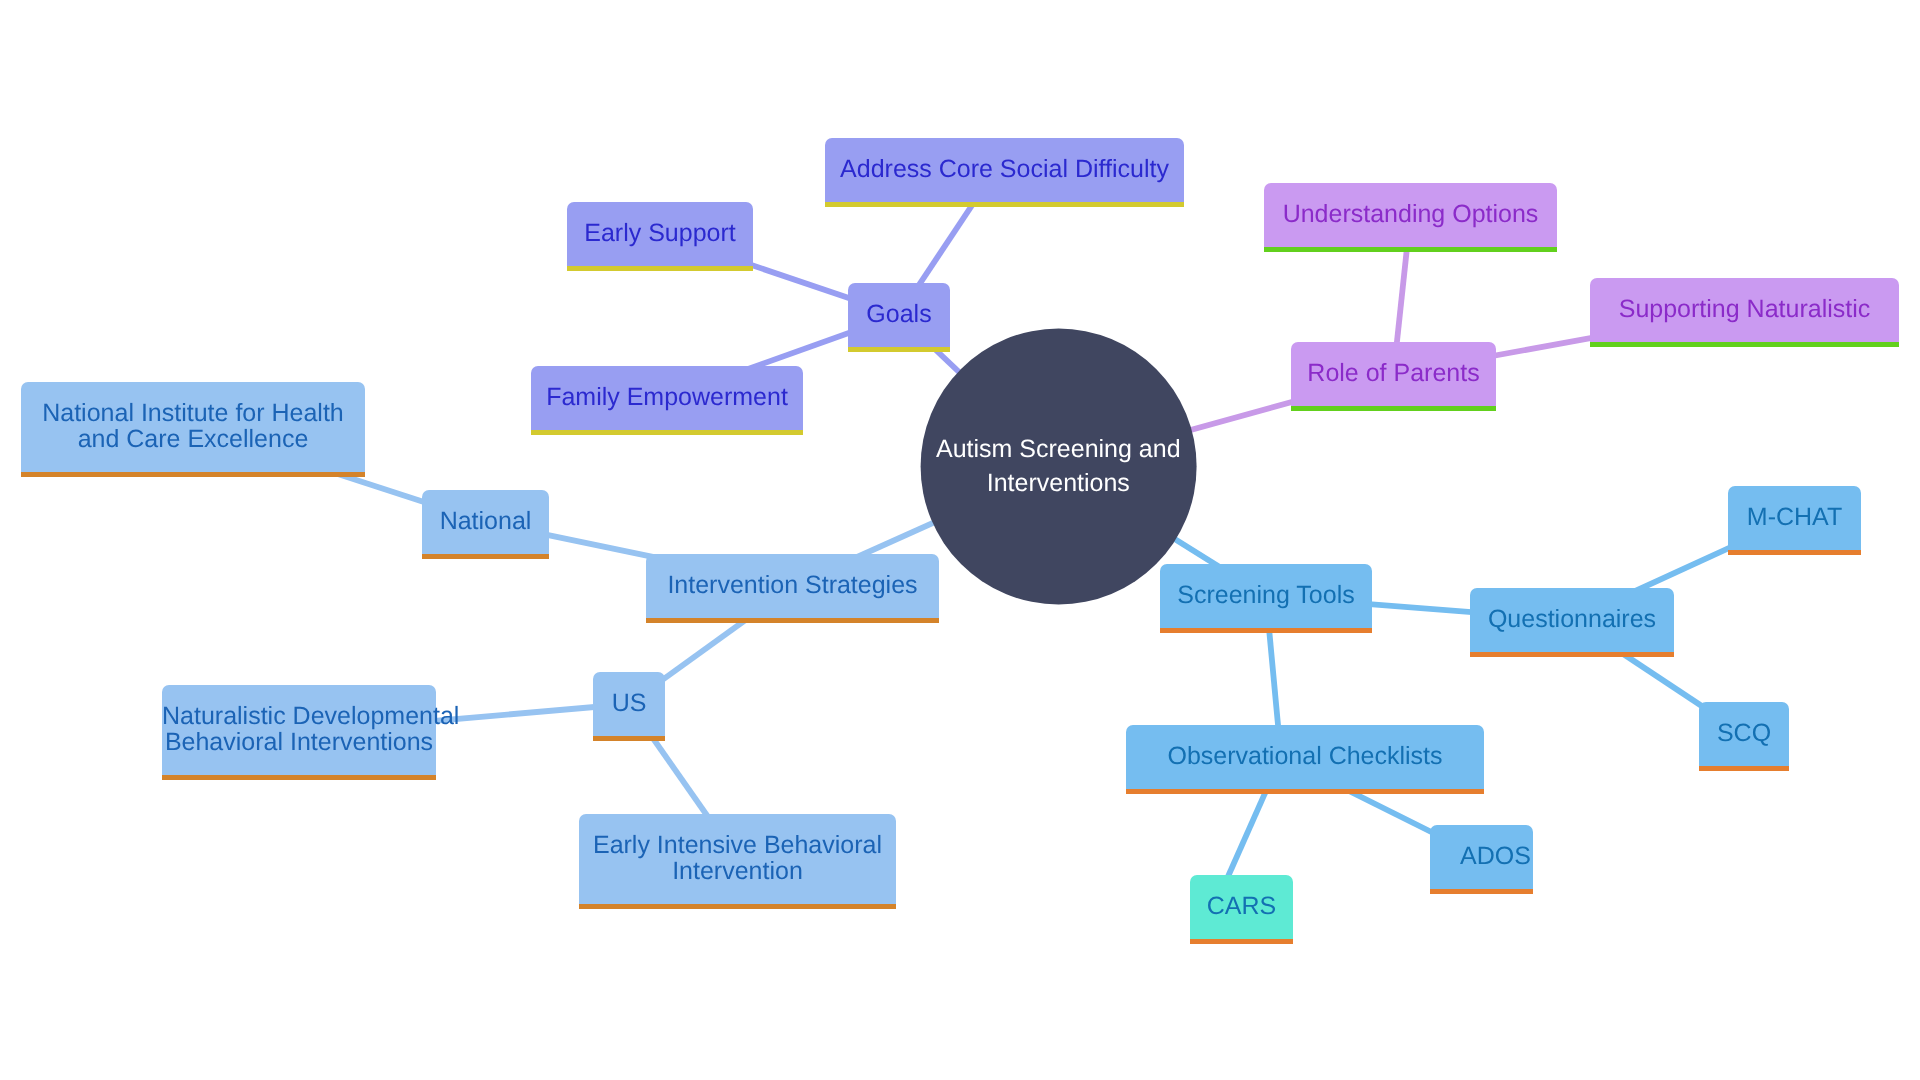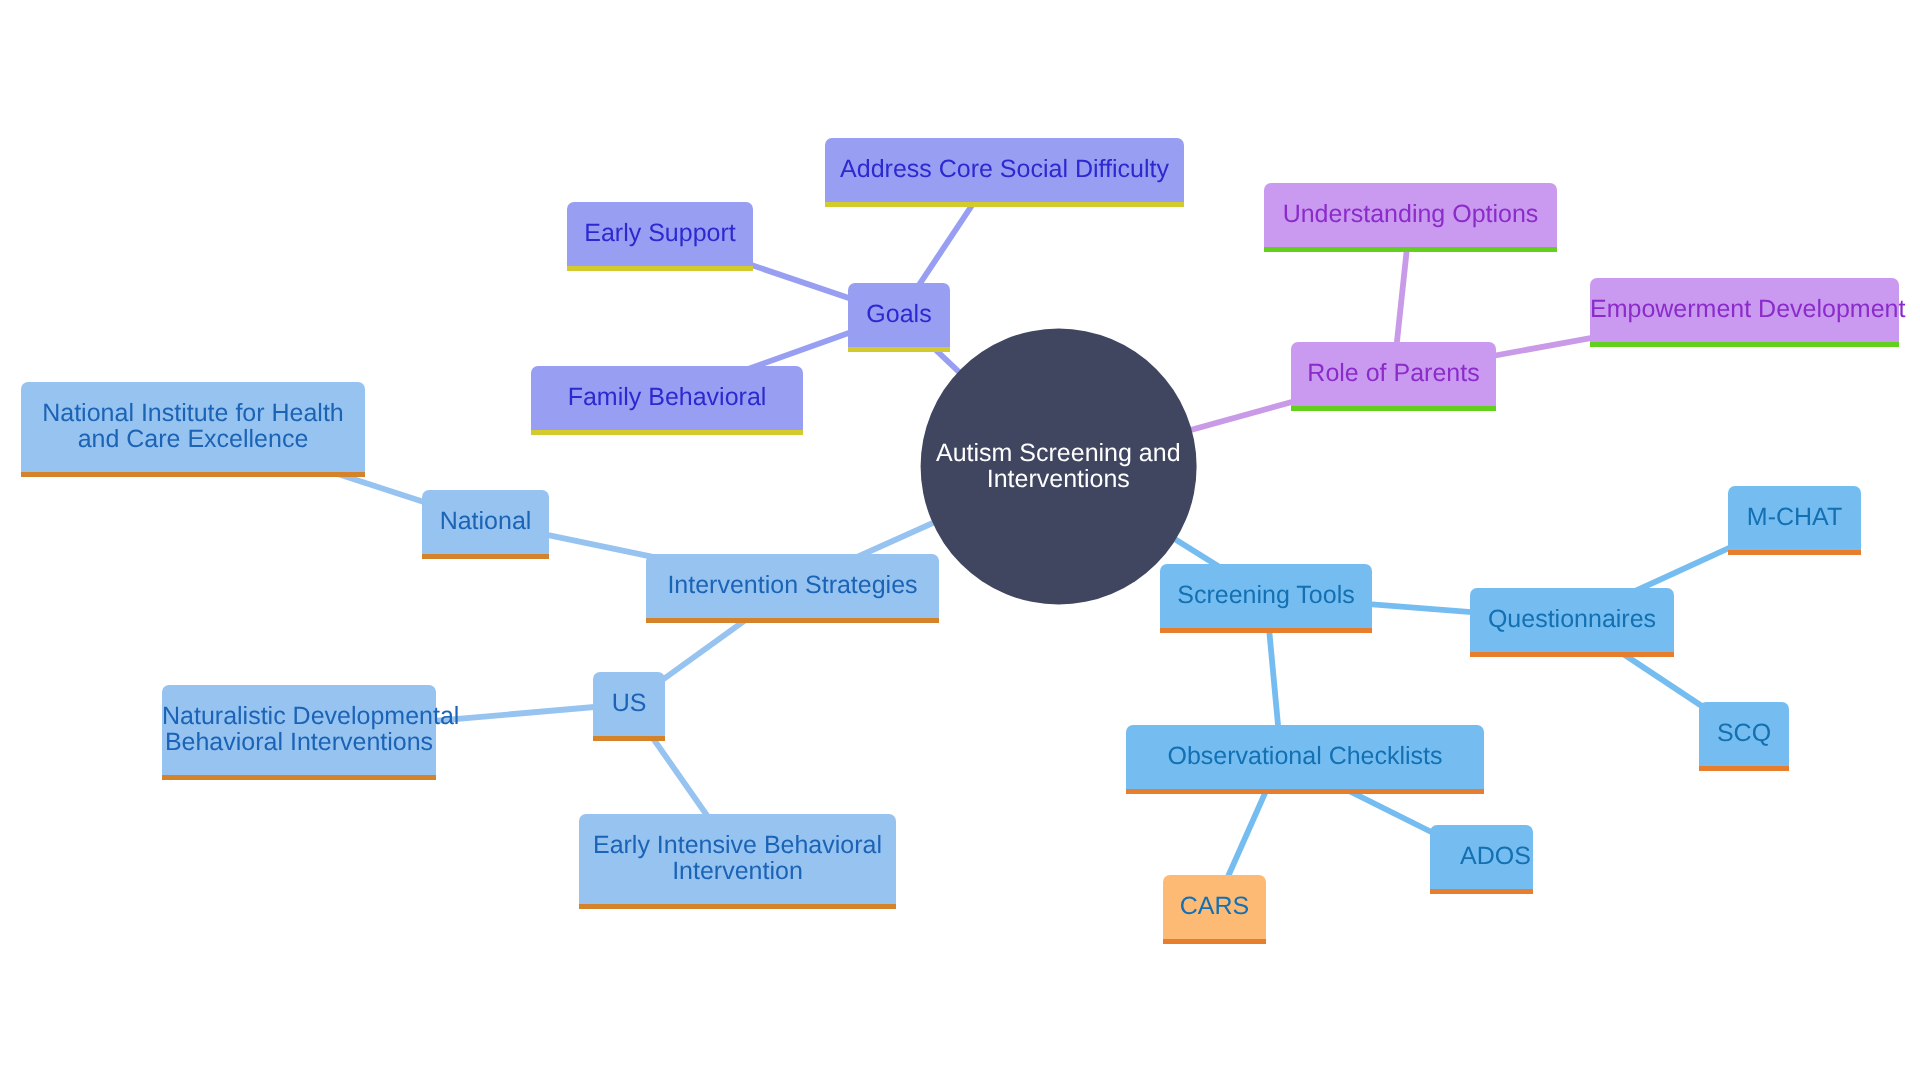--- a/index.html
+++ b/index.html
@@ -28,21 +28,21 @@
   }
   .mm-bar { position: absolute; left: 0; top: 100%; width: 100%; height: 5px; z-index: 3; }
 
   
   .mm-root {
     position: absolute; z-index: 4; border-radius: 50%;
     display: flex; align-items: center; justify-content: center;
   }
   .mm-root-label {
     display: block; text-align: center; white-space: pre;
-    font-size: 25px; line-height: 26px; position: relative; top: -1px;
+    font-size: 25px; line-height: 34px; position: relative; top: -1px;
     will-change: transform;
   }
 </style>
 </head>
 <body>
 
 <div id="mindmap">
 
   <svg id="edge-layer" viewBox="0 0 1920 1080" width="1920" height="1080">
     <line class="mm-edge" x1="1058.6" y1="466.5" x2="899" y2="315" stroke="#989EF2" stroke-width="5.8"></line>
@@ -74,33 +74,33 @@
   </div>
   <div class="mm-node" style="left:816px; top:138px; width:359px; height:64px; background:#989EF2;margin-left:9px;">
     <span class="mm-label" style="color:#2B29CF;">Address Core Social Difficulty</span>
     <span class="mm-bar" style="background:#D3CA2F;"></span>
   </div>
   <div class="mm-node" style="left:567px; top:202px; width:186px; height:64px; background:#989EF2;">
     <span class="mm-label" style="color:#2B29CF;">Early Support</span>
     <span class="mm-bar" style="background:#D3CA2F;"></span>
   </div>
   <div class="mm-node" style="left:531px; top:366px; width:272px; height:64px; background:#989EF2;">
-    <span class="mm-label" style="color:#2B29CF;">Family Behavioral</span>
+    <span class="mm-label" style="color:#2B29CF;">Family Empowerment</span>
     <span class="mm-bar" style="background:#D3CA2F;"></span>
   </div>
   <div class="mm-node" style="left:1291px; top:342px; width:205px; height:64px; background:#CA9AF1;">
     <span class="mm-label" style="color:#8B2BC9;">Role of Parents</span>
     <span class="mm-bar" style="background:#62D01D;"></span>
   </div>
   <div class="mm-node" style="left:1264px; top:183px; width:293px; height:64px; background:#CA9AF1;">
     <span class="mm-label" style="color:#8B2BC9;">Understanding Options</span>
     <span class="mm-bar" style="background:#62D01D;"></span>
   </div>
   <div class="mm-node" style="left:1590px; top:278px; width:309px; height:64px; background:#CA9AF1;">
-    <span class="mm-label" style="color:#8B2BC9;">Empowerment Development</span>
+    <span class="mm-label" style="color:#8B2BC9;">Supporting Naturalistic</span>
     <span class="mm-bar" style="background:#62D01D;"></span>
   </div>
   <div class="mm-node" style="left:646px; top:554px; width:293px; height:64px; background:#97C3F1;">
     <span class="mm-label" style="color:#1B63B5;">Intervention Strategies</span>
     <span class="mm-bar" style="background:#D4832A;"></span>
   </div>
   <div class="mm-node" style="left:422px; top:490px; width:127px; height:64px; background:#97C3F1;">
     <span class="mm-label" style="color:#1B63B5;">National</span>
     <span class="mm-bar" style="background:#D4832A;"></span>
   </div>
@@ -136,21 +136,21 @@
     <span class="mm-bar" style="background:#E67E2E;"></span>
   </div>
   <div class="mm-node" style="left:1699px; top:702px; width:90px; height:64px; background:#75BDF0;">
     <span class="mm-label" style="color:#1370B2;text-align:center;">SCQ</span>
     <span class="mm-bar" style="background:#E67E2E;"></span>
   </div>
   <div class="mm-node" style="left:1126px; top:725px; width:358px; height:64px; background:#75BDF0;">
     <span class="mm-label" style="color:#1370B2;">Observational Checklists</span>
     <span class="mm-bar" style="background:#E67E2E;"></span>
   </div>
-  <div class="mm-node" style="left:1163px; top:875px; width:103px; height:64px; background:#fdba74;">
+  <div class="mm-node" style="left:1190px; top:875px; width:103px; height:64px; background:#5eead4;">
     <span class="mm-label" style="color:#1370B2;">CARS</span>
     <span class="mm-bar" style="background:#E67E2E;"></span>
   </div>
   <div class="mm-node" style="left:1430px; top:825px; width:103px; height:64px; background:#75BDF0;">
     <span class="mm-label" style="color:#1370B2;padding-left:28px;">ADOS</span>
     <span class="mm-bar" style="background:#E67E2E;"></span>
   </div>
 
   <div class="mm-root" style="left:920.6px; top:328.5px; width:276px; height:276px;">
     <span class="mm-root-label" style="color:#ffffff;">Autism Screening and

